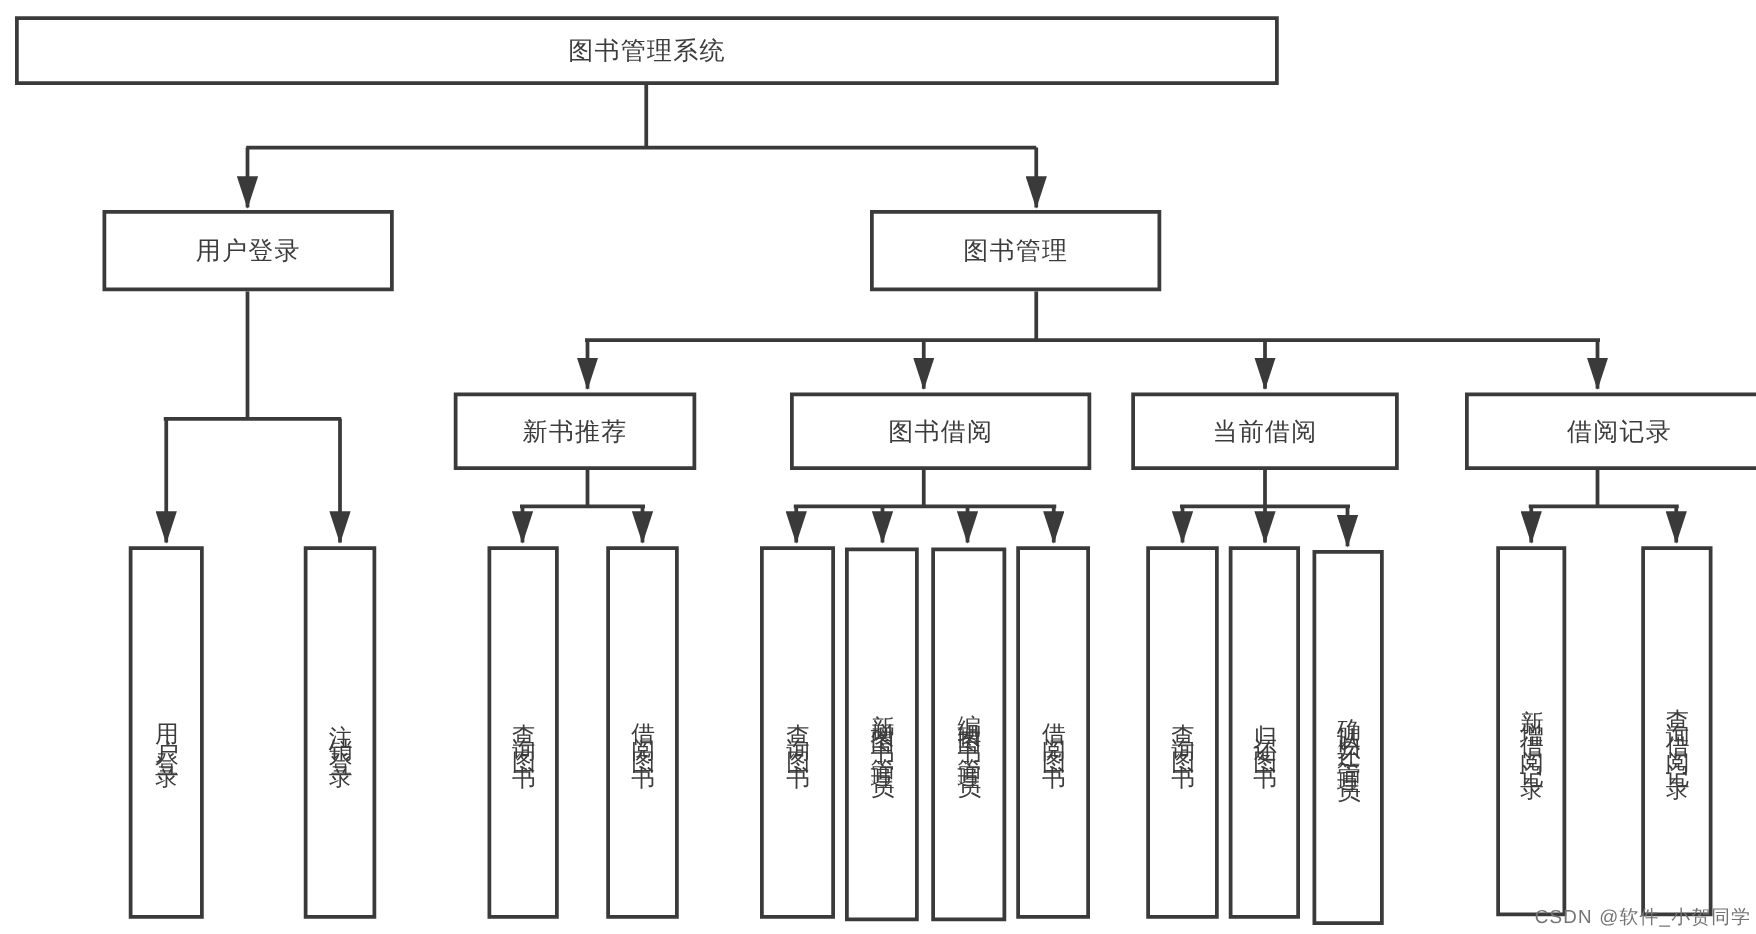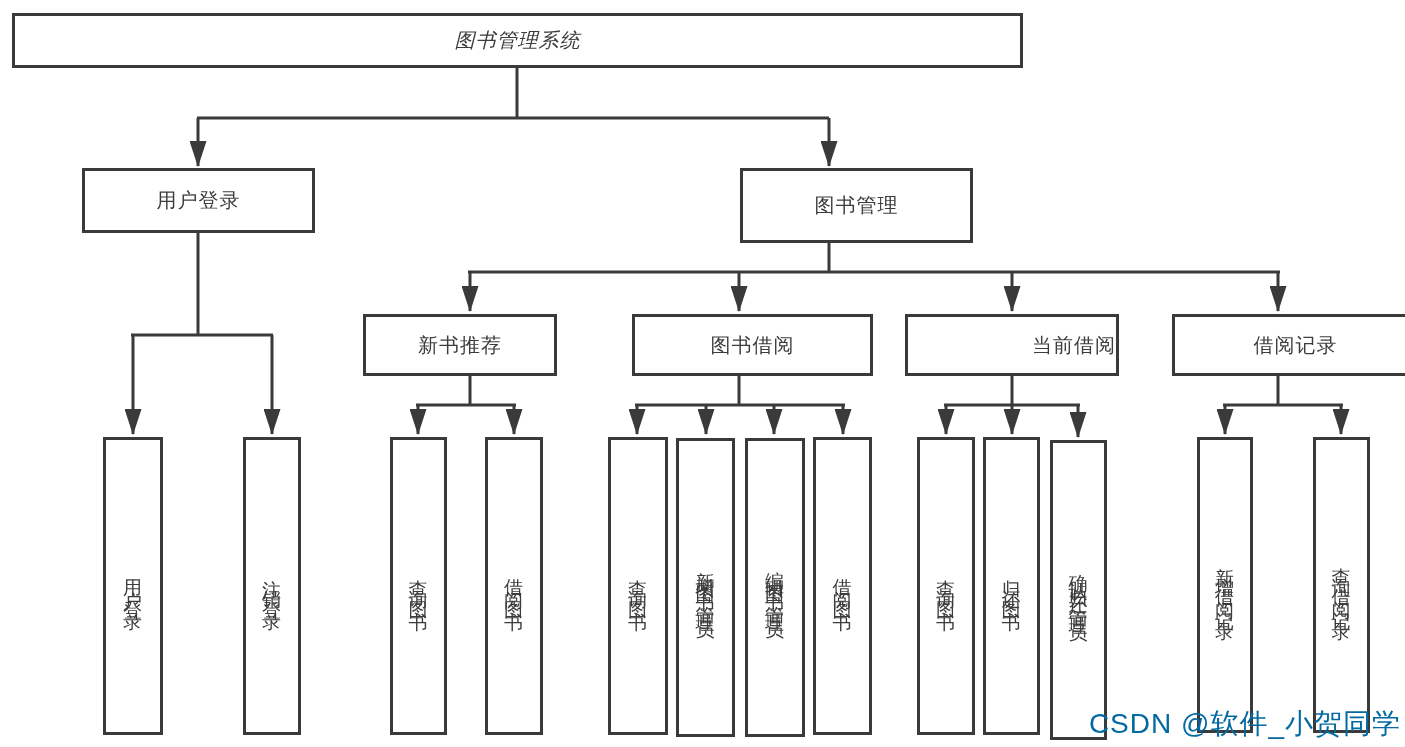--- a/index.html
+++ b/index.html
@@ -40,22 +40,22 @@
     white-space: nowrap;
   }
   .box .vlabel.tight {
     letter-spacing: 7px;
   }
   .watermark {
     position: absolute;
     right: 4px;
     bottom: 4px;
     z-index: 5;
-    font-size: 28px;
-    color: #0369a1;
+    font-size: 15px;
+    color: #737373;
     letter-spacing: 1px;
     white-space: nowrap;
   }
 </style>
 </head>
 <body>
 
 <div class="stage">
 
   <svg class="connectors" viewBox="0 0 1405 747" xmlns="http://www.w3.org/2000/svg">
@@ -101,38 +101,38 @@
       <line x1="1012" y1="405" x2="1012" y2="434" marker-end="url(#arrow)"></line>
       <line x1="1078" y1="405" x2="1078" y2="437" marker-end="url(#arrow)"></line>
 
       <line x1="1278" y1="376" x2="1278" y2="405"></line>
       <line x1="1223" y1="405" x2="1343" y2="405"></line>
       <line x1="1225" y1="405" x2="1225" y2="434" marker-end="url(#arrow)"></line>
       <line x1="1341" y1="405" x2="1341" y2="434" marker-end="url(#arrow)"></line>
     </g>
   </svg>
 
-  <div class="box" style="left:12px; top:13px; width:1011px; height:55px;font-style:italic;">
+  <div class="box" style="left:12px; top:13px; width:1011px; height:55px;">
     <span>图书管理系统</span>
   </div>
 
   <div class="box" style="left:82px; top:168px; width:233px; height:65px;">
     <span>用户登录</span>
   </div>
-  <div class="box" style="left:740px; top:168px; width:233px; height:75px;text-align:center;">
+  <div class="box" style="left:696px; top:168px; width:233px; height:65px;text-align:center;">
     <span>图书管理</span>
   </div>
 
   <div class="box" style="left:363px; top:314px; width:194px; height:62px;">
     <span>新书推荐</span>
   </div>
   <div class="box" style="left:632px; top:314px; width:241px; height:62px;">
     <span>图书借阅</span>
   </div>
-  <div class="box" style="left:905px; top:314px; width:214px; height:62px;justify-content:flex-end;">
+  <div class="box" style="left:905px; top:314px; width:214px; height:62px;">
     <span>当前借阅</span>
   </div>
   <div class="box" style="left:1172px; top:314px; width:247px; height:62px;">
     <span>借阅记录</span>
   </div>
 
   <div class="box" style="left:103px; top:437px; width:60px; height:298px;">
     <span class="vlabel">用户登录</span>
   </div>
   <div class="box" style="left:243px; top:437px; width:58px; height:298px;">

